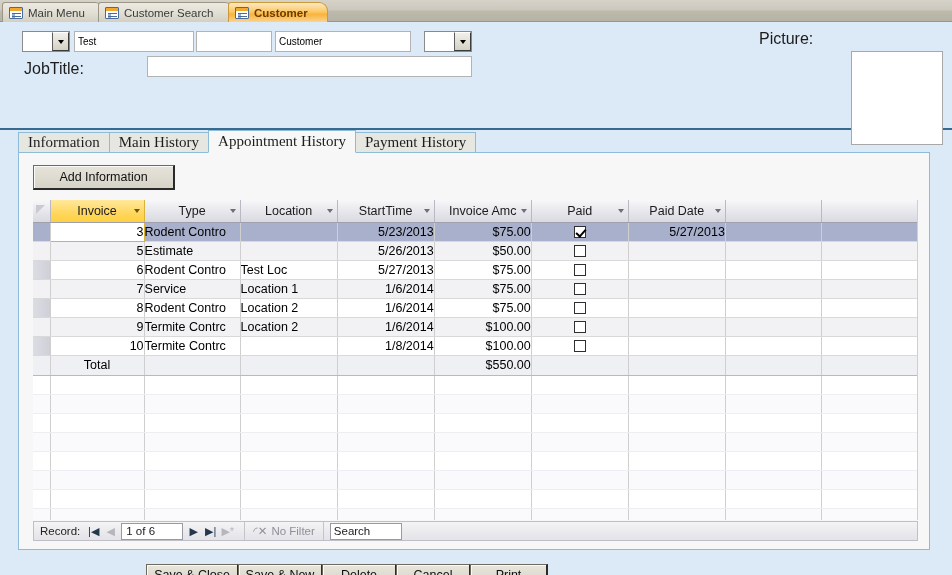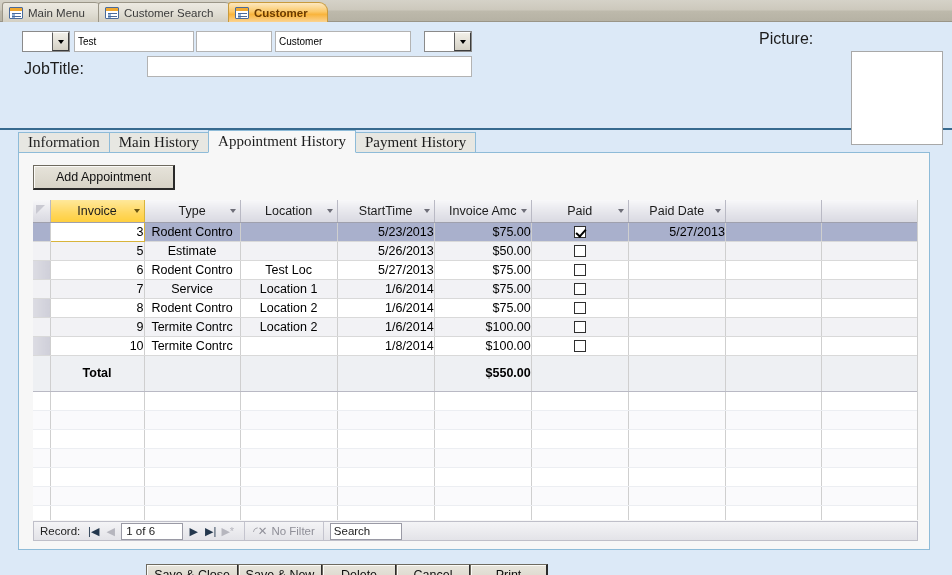--- a/index.html
+++ b/index.html
@@ -206,31 +206,31 @@
     width: 0; height: 0;
     border-left: 9px solid #c9c9d2;
     border-bottom: 9px solid transparent;
   }
   td.selcell {
     background: linear-gradient(to right,#dcdce3,#cfcfd9);
     border-right: 1px solid #b9b9c4;
   }
   tr.cur td.selcell { background: linear-gradient(to bottom,#ffe070,#ffd347); }
   td.num { text-align: right; padding-right: 4px; }
-  td.txt { text-align: center; padding-left: 3px; }
+  td.txt { text-align: left; padding-left: 3px; }
   td.ctr { text-align: center; }
   tr.alt td { background: #f2f2f5; }
   tr.cur td { background: #a9b0cc !important; color: #000; }
   tr.cur td.editing { background: #fff !important; border: 1px solid #d8b43b; }
   tr.total td {
     background: #eef0f3 !important;
-    font-weight: bold;
+    font-weight: normal;
     border-top: 1px solid #b9b9c4;
     border-bottom: 1px solid #b9b9c4;
-    height: 36px;
+    height: 20px;
   }
   .chk {
     display: inline-block; width: 12px; height: 12px;
     border: 1px solid #2f2f2f; background: #fff;
     vertical-align: middle; position: relative;
   }
   .chk.on::after {
     content: "";
     position: absolute; left: 3px; top: 0px;
     width: 4px; height: 8px;
@@ -332,21 +332,21 @@
 
   <div id="tabctl">
     <div id="tabrow">
         <div class="ftab">Information</div>
         <div class="ftab">Main History</div>
         <div class="ftab active">Appointment History</div>
         <div class="ftab">Payment History</div>
       </div>
     <div id="tabpage">
 
-      <div id="add-appt">Add Appointment</div>
+      <div id="add-appt">Add Information</div>
 
       <div id="sheet">
         <table class="ds">
           <colgroup id="ds-cols">
               <col style="width: 17px;">
               <col style="width: 94px;">
               <col style="width: 96px;">
               <col style="width: 97px;">
               <col style="width: 97px;">
               <col style="width: 97px;">

